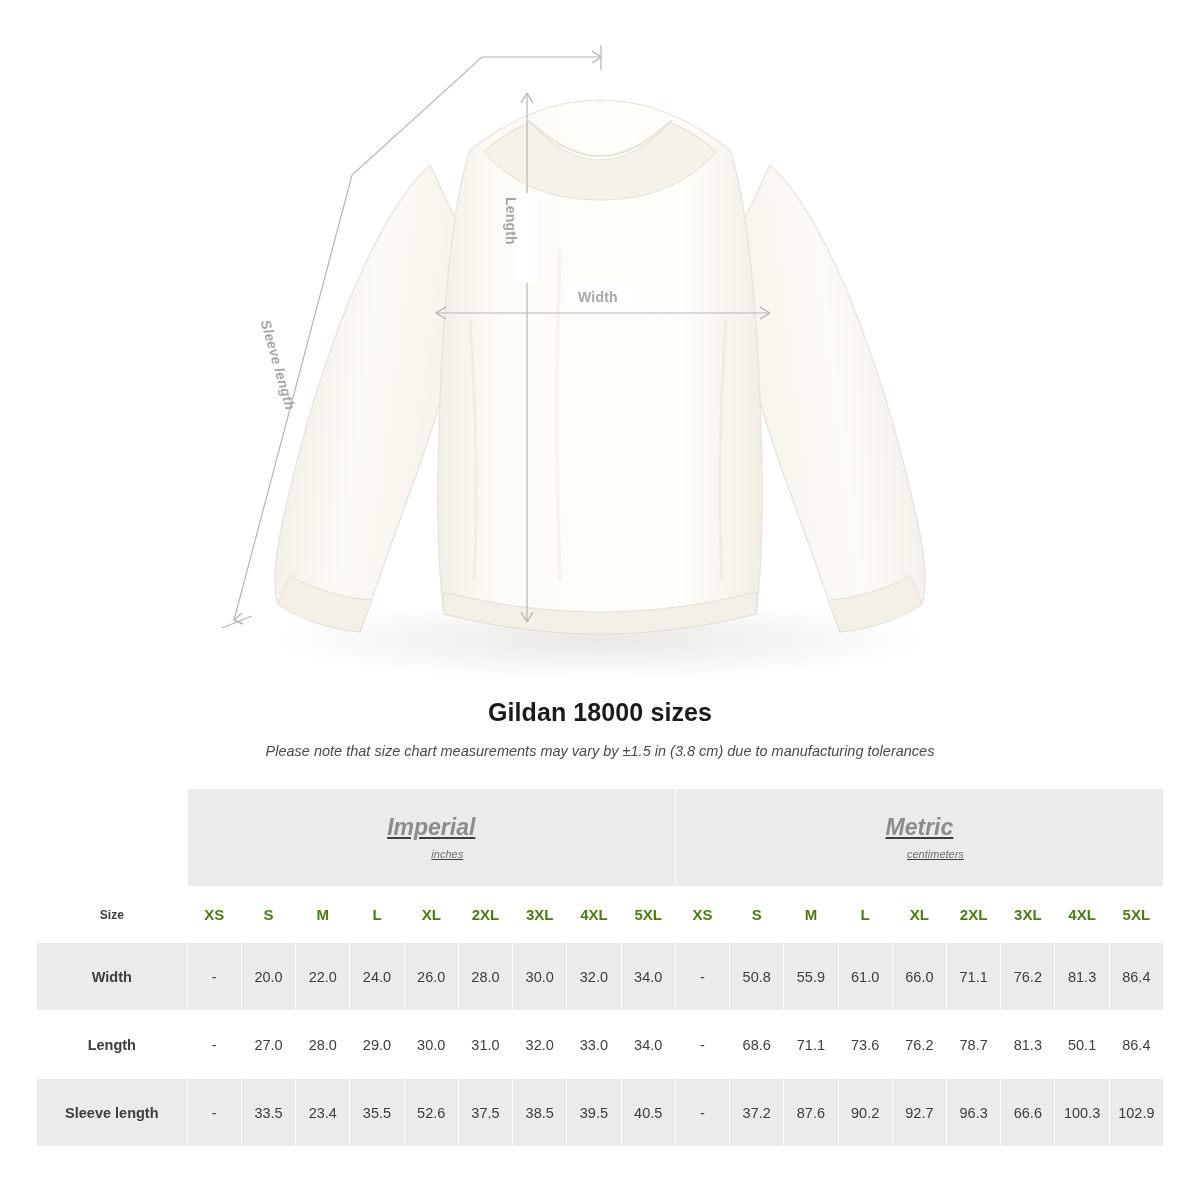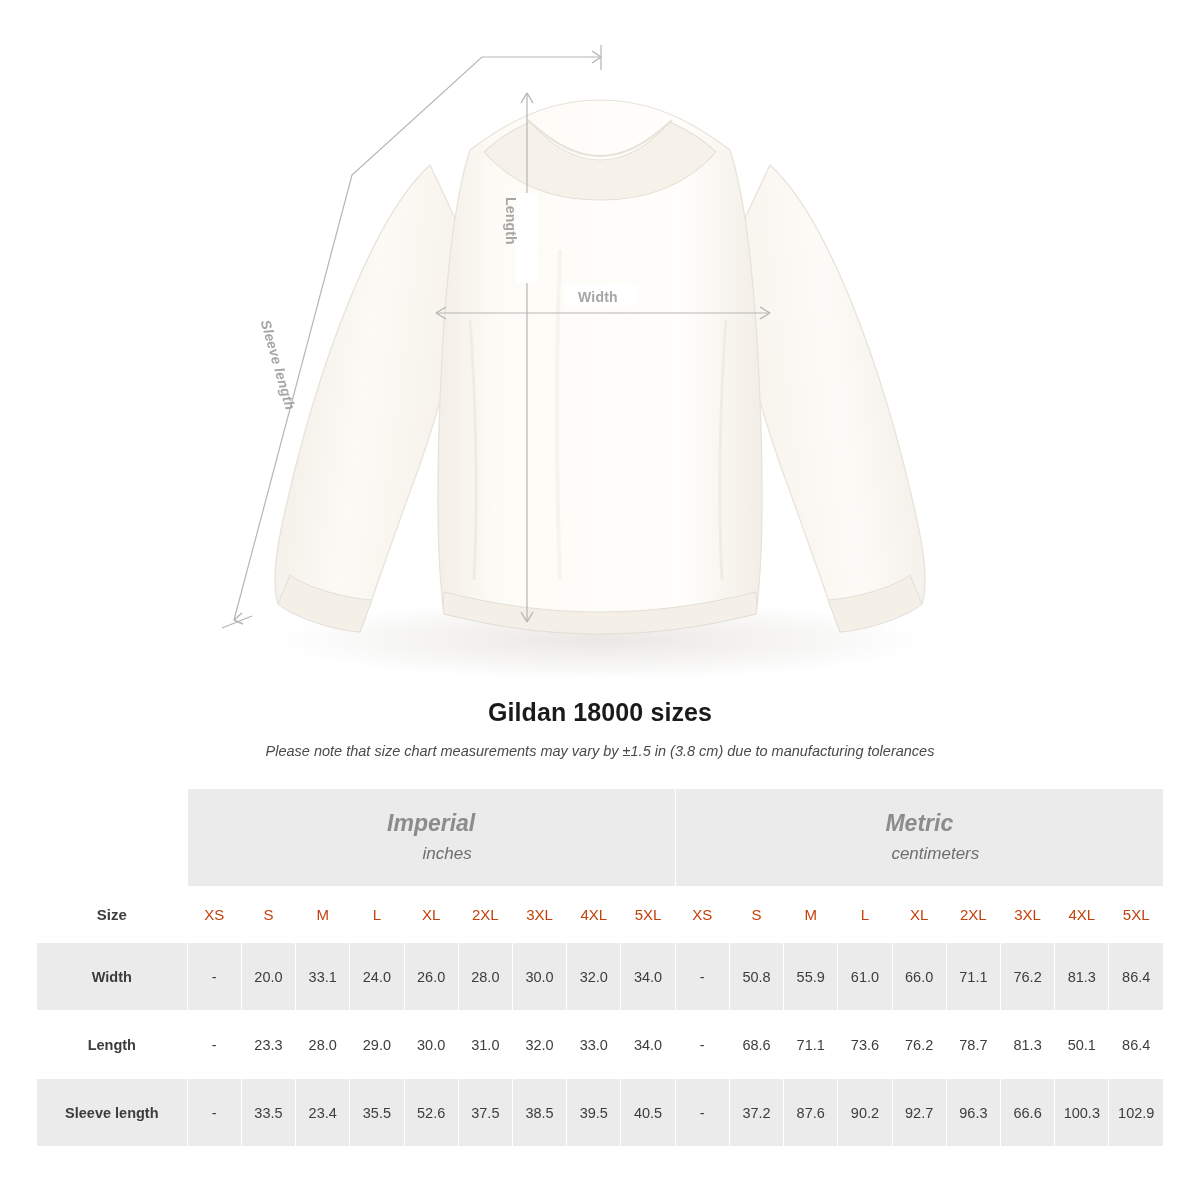--- a/index.html
+++ b/index.html
@@ -79,42 +79,43 @@
     border: 1px solid #ffffff;
     text-align: center;
     font-size: 14.5px;
     color: #3d3d3d;
     padding: 0;
   }
   .unit-head {
     background: #ebebeb;
     height: 98px;
     vertical-align: middle;
+    text-decoration: underline;
   }
   .unit-head .u-name {
     font-size: 23px;
     font-weight: bold;
     font-style: italic;
     color: #8c8c8c;
     display: block;
     line-height: 1.1;
   }
   .unit-head .u-sub {
-    font-size: 17px;
+    font-size: 11px;
     font-style: italic;
     color: #6e6e6e;
     display: block;
     margin-top: 7px;
     margin-left: 32px;
   }
   .corner-blank { background: #ffffff; border-color: #ffffff; }
 
   tr.row-head td, tr.row-head th { height: 56px; background: #ffffff; font-weight: bold; }
-  tr.row-head .sz-col { font-weight: normal; color: #c2410c; font-size: 15px; }
-  tr.row-head .row-title { font-weight: bold; font-size: 15px; }
+  tr.row-head .sz-col { font-weight: bold; color: #4d7c0f; font-size: 15px; }
+  tr.row-head .row-title { font-weight: bold; font-size: 12px; }
 
   tr.data-row { height: 68px; }
   tr.shade td { background: #ebebeb; }
   tr.plain td { background: #ffffff; }
   td.row-title {
     font-weight: bold;
     font-size: 15px;
     color: #3d3d3d;
   }
 </style>
@@ -267,42 +268,42 @@
           <td class="sz-col">2XL</td>
           <td class="sz-col">3XL</td>
           <td class="sz-col">4XL</td>
           <td class="sz-col">5XL</td>
         </tr>
 
         <tr class="data-row shade">
           <td class="row-title">Width</td>
           <td>-</td>
           <td>20.0</td>
-          <td>33.1</td>
+          <td>22.0</td>
           <td>24.0</td>
           <td>26.0</td>
           <td>28.0</td>
           <td>30.0</td>
           <td>32.0</td>
           <td>34.0</td>
           <td>-</td>
           <td>50.8</td>
           <td>55.9</td>
           <td>61.0</td>
           <td>66.0</td>
           <td>71.1</td>
           <td>76.2</td>
           <td>81.3</td>
           <td>86.4</td>
         </tr>
 
         <tr class="data-row plain">
           <td class="row-title">Length</td>
           <td>-</td>
-          <td>23.3</td>
+          <td>27.0</td>
           <td>28.0</td>
           <td>29.0</td>
           <td>30.0</td>
           <td>31.0</td>
           <td>32.0</td>
           <td>33.0</td>
           <td>34.0</td>
           <td>-</td>
           <td>68.6</td>
           <td>71.1</td>

